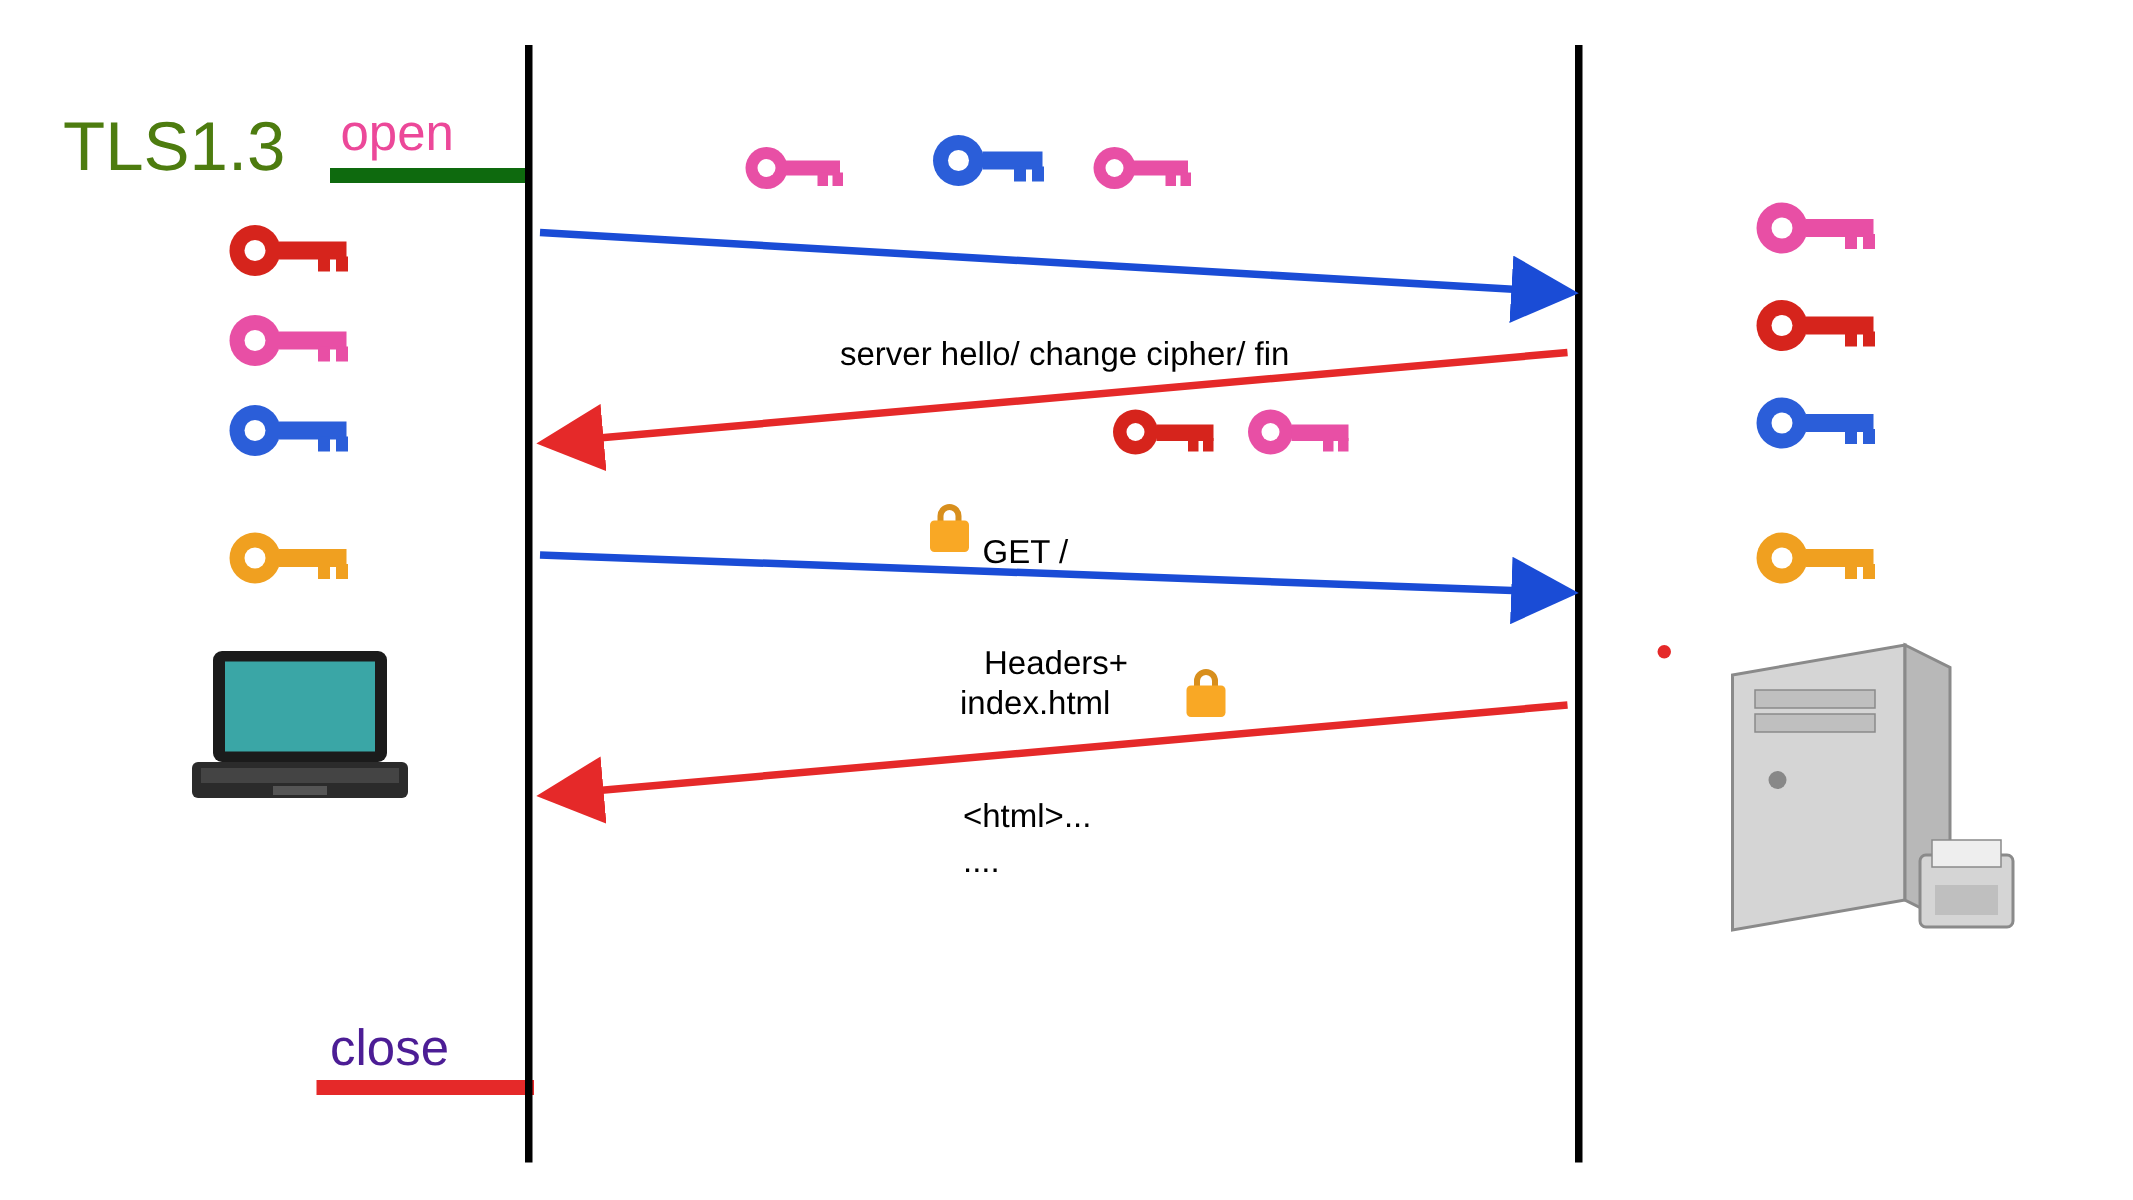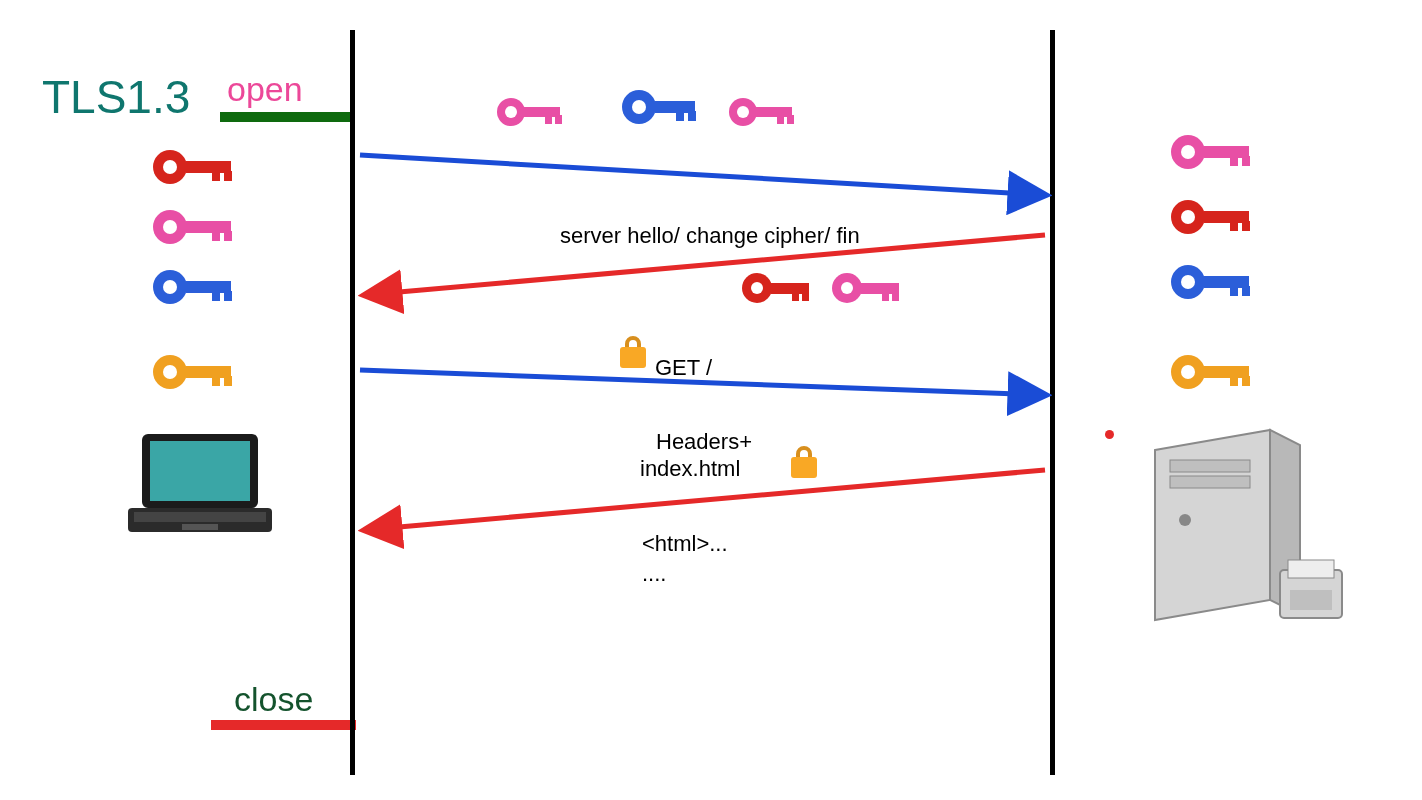--- a/index.html
+++ b/index.html
@@ -1,20 +1,20 @@
 <!DOCTYPE html>
 <html><head>
 <meta charset="utf-8">
 <style>
   html,body{margin:0;padding:0;width:1422px;height:800px;background:#fff;font-family:Arial,Helvetica,sans-serif;overflow:hidden}
   .stage{position:relative;width:1422px;height:800px}
-  .title{position:absolute;left:42px;top:70px;font-size:46px;color:#0f766e;font-weight:400}
+  .title{position:absolute;left:42px;top:70px;font-size:46px;color:#4d7c0f;font-weight:400}
   .open-label{position:absolute;left:227px;top:70px;font-size:34px;color:#ec4899}
   .open-bar{position:absolute;left:220px;top:112px;width:134px;height:10px;background:#0e6a0e}
-  .close-label{position:absolute;left:234px;top:680px;font-size:34px;color:#14532d}
+  .close-label{position:absolute;left:220px;top:680px;font-size:34px;color:#4c1d95}
   .close-bar{position:absolute;left:211px;top:720px;width:145px;height:10px;background:#e52929}
   .lifeline{position:absolute;top:30px;width:5px;height:745px;background:#000}
   .life-left{left:350px}
   .life-right{left:1050px}
   .msg-label{position:absolute;font-size:22px;color:#000;text-align:center;line-height:1.25}
   .key{position:absolute}
   .icon-slot{position:absolute}
 </style>
 </head>
 <body>

